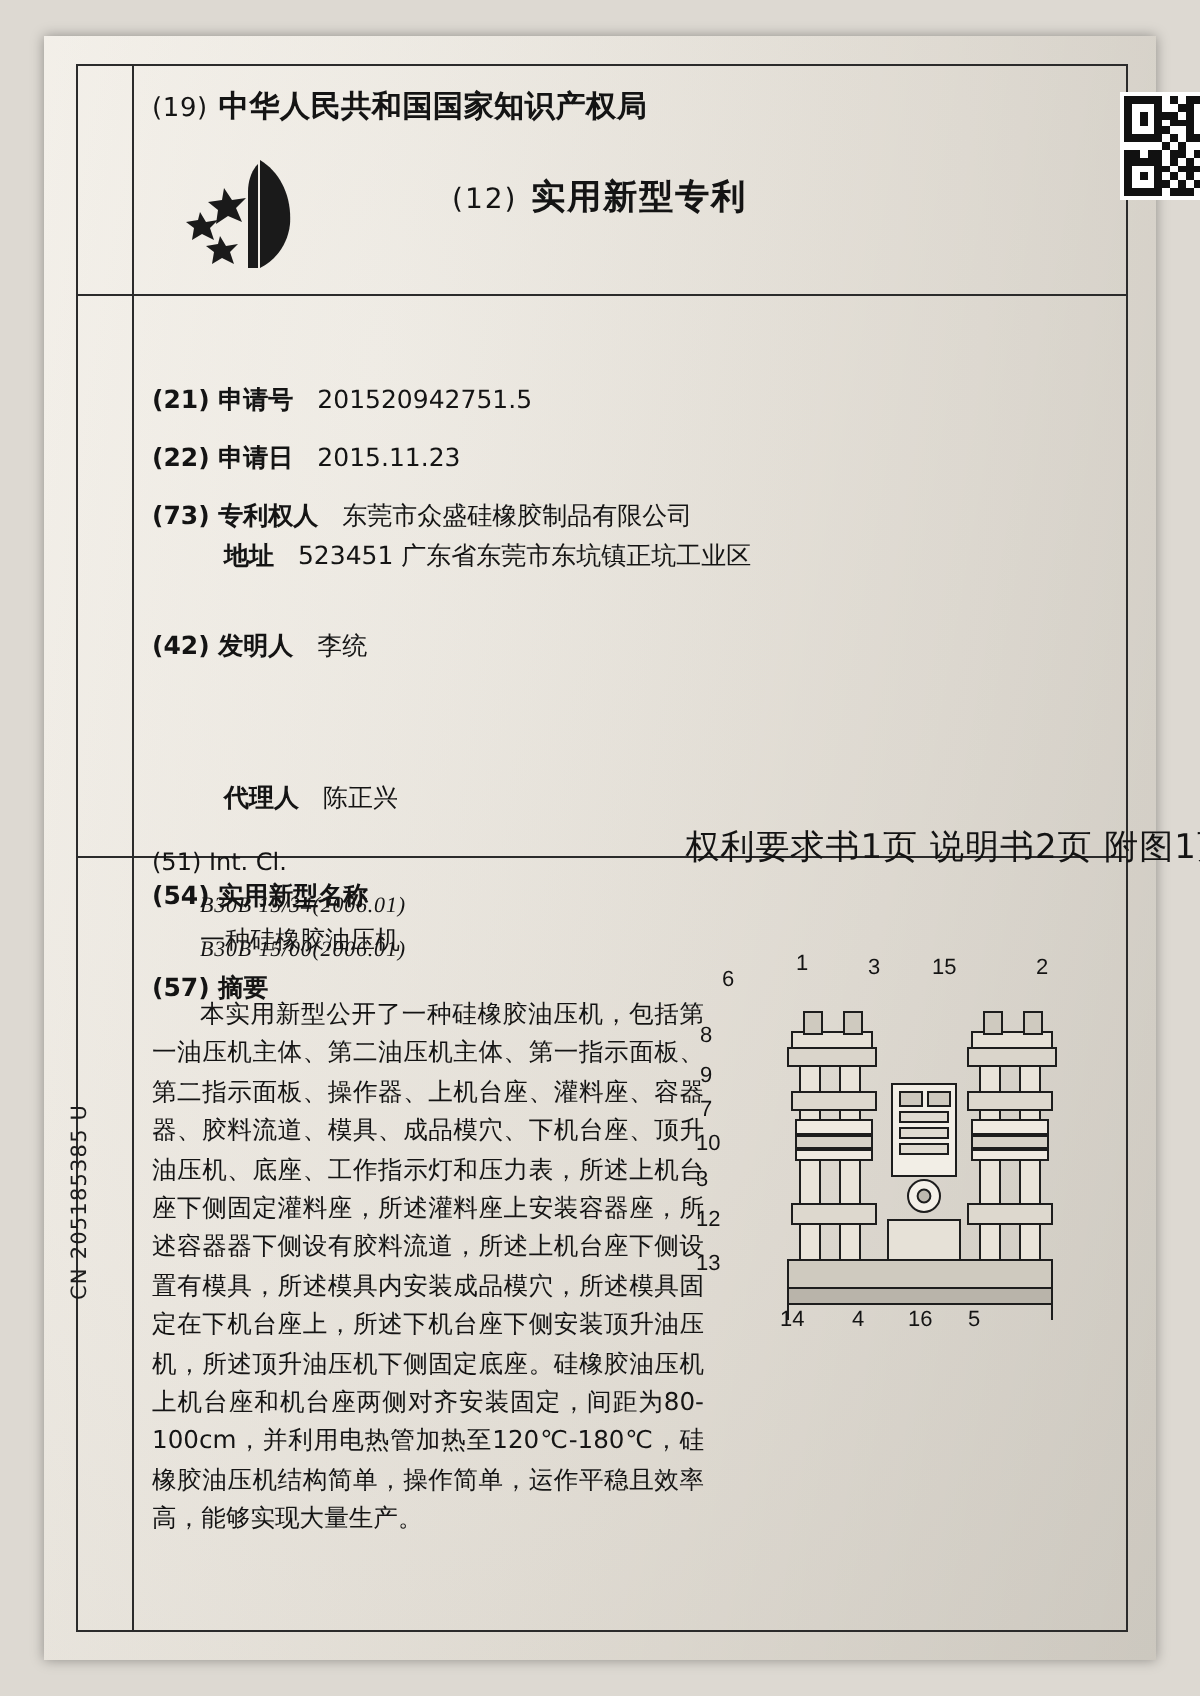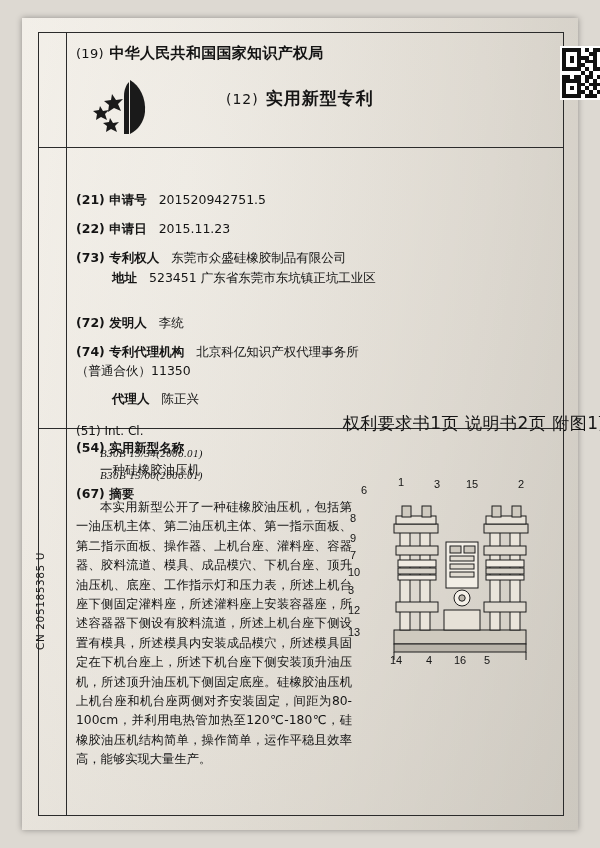--- a/index.html
+++ b/index.html
@@ -427,43 +427,39 @@
       <span class="tag">(73) 专利权人</span>
       <span style="margin-left:8px;">东莞市众盛硅橡胶制品有限公司</span>
     </div>
 
     <div class="field cn-text" style="left:46px; top:236px; width:270px;">
       <span class="tag">地址</span>
       <span style="margin-left:8px;">523451  广东省东莞市东坑镇正坑工业区</span>
     </div>
 
     <div class="field cn-text" style="left:10px; top:281px;">
-      <span class="tag">(72) 发明人</span>
+      <span class="tag">(42) 发明人</span>
       <span style="margin-left:8px;">李统</span>
     </div>
 
-    <div class="field cn-text" style="left:10px; top:310px; width:300px;">
-      <span class="tag">(74) 专利代理机构</span>
-      <span style="margin-left:8px;">北京科亿知识产权代理事务所（普通合伙）11350</span>
-    </div>
 
     <div class="field cn-text" style="left:46px; top:357px;">
       <span class="tag">代理人</span>
       <span style="margin-left:8px;">陈正兴</span>
     </div>
 
     <div class="intcl cn-text" style="top:390px;">(51) Int. Cl.</div>
     <div class="intcl ipc" style="left:34px; top:412px;">B30B 15/34(2006.01)</div>
     <div class="intcl ipc" style="left:34px; top:434px;">B30B 15/00(2006.01)</div>
 
     <div class="counts cn-text" style="top:383px; position:absolute; right:12px; top:380px;">权利要求书1页    说明书2页    附图1页</div>
 
     <div class="sec-title cn-text" style="top:408px;">(54) 实用新型名称</div>
     <div class="sec-sub cn-text" style="top:430px;">一种硅橡胶油压机</div>
-    <div class="sec-title cn-text" style="top:454px;">(67) 摘要</div>
+    <div class="sec-title cn-text" style="top:454px;">(57) 摘要</div>
 
     <div class="abstract cn-text">本实用新型公开了一种硅橡胶油压机，包括第一油压机主体、第二油压机主体、第一指示面板、第二指示面板、操作器、上机台座、灌料座、容器器、胶料流道、模具、成品模穴、下机台座、顶升油压机、底座、工作指示灯和压力表，所述上机台座下侧固定灌料座，所述灌料座上安装容器座，所述容器器下侧设有胶料流道，所述上机台座下侧设置有模具，所述模具内安装成品模穴，所述模具固定在下机台座上，所述下机台座下侧安装顶升油压机，所述顶升油压机下侧固定底座。硅橡胶油压机上机台座和机台座两侧对齐安装固定，间距为80-100cm，并利用电热管加热至120℃-180℃，硅橡胶油压机结构简单，操作简单，运作平稳且效率高，能够实现大量生产。</div>
 
     <div class="figure">
       <svg width="190" height="180" viewBox="0 0 190 180">
         <g stroke="#1d1d1d" fill="none" stroke-width="1">
 
           <rect x="28" y="128" width="132" height="14" fill="#cfcabf"></rect>
           <rect x="28" y="142" width="132" height="8" fill="#b9b4aa"></rect>
 

